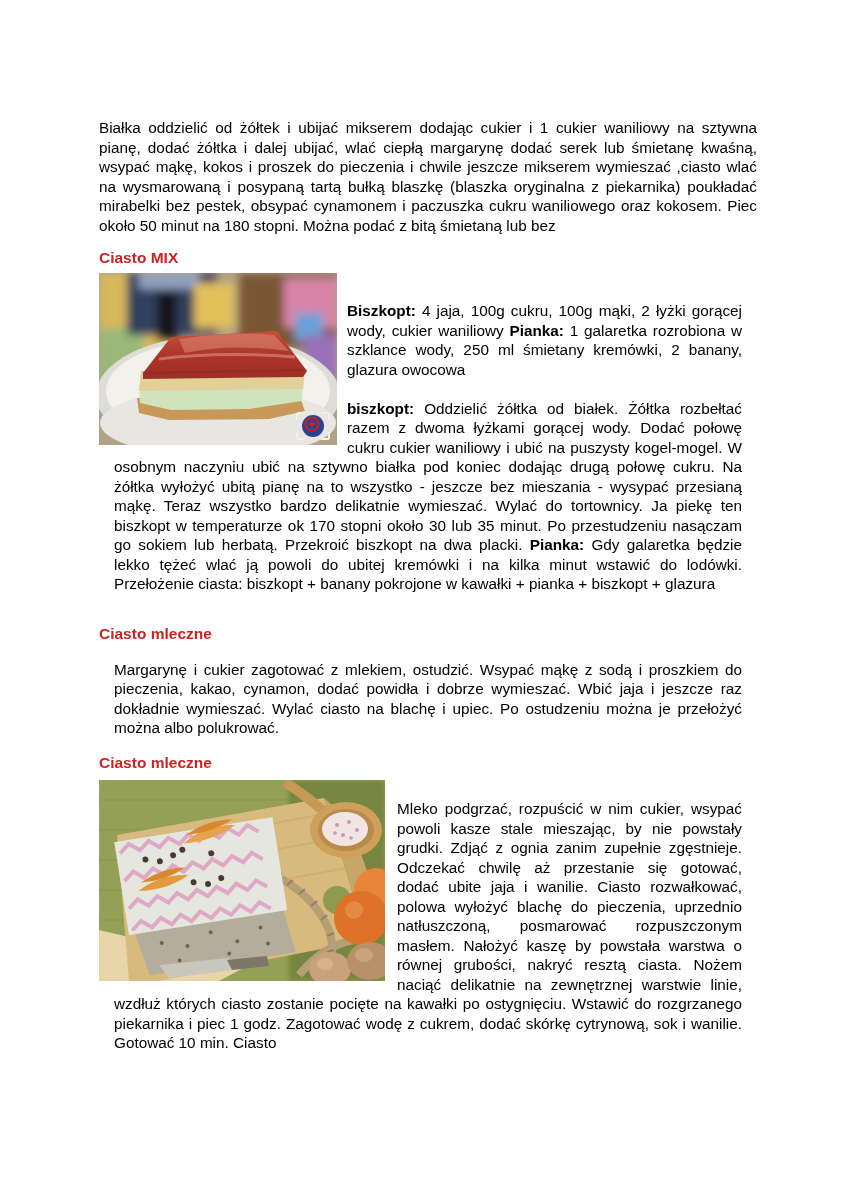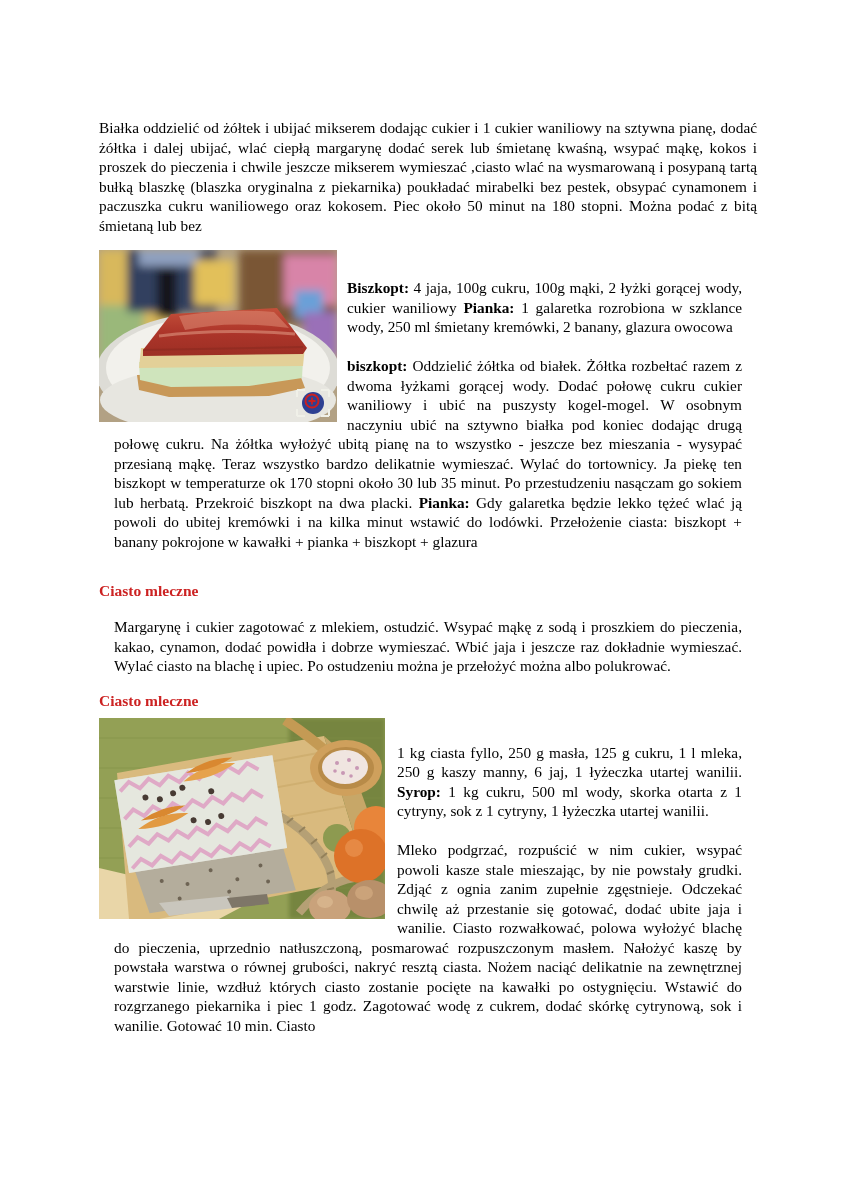--- a/index.html
+++ b/index.html
@@ -1,21 +1,21 @@
 <!DOCTYPE html>
 <html lang="pl"><head>
 <meta charset="utf-8">
 <style>
   html,body{margin:0;padding:0;background:#ffffff;}
   .page{
     position:relative;
     width:849px;height:1076px;
     background:#ffffff;
     overflow:hidden;
-    font-family:Liberation Serif, serif;
+    font-family:Liberation Sans, sans-serif;
     color:#000;
   }
   .content{
     position:absolute;
     left:99px;top:118px;
     width:658px;
   }
   p{
     margin:15px;
     font-size:15.3px;
@@ -60,20 +60,21 @@
   }
 </style>
 </head>
 <body>
 
 <div class="page" style="--heading-red: #cc2222; --watermark-col: #f5f4f2; color: rgb(0, 0, 0);">
   <div class="content">
 
     <p class="intro">Białka oddzielić od żółtek i ubijać mikserem dodając cukier i 1 cukier waniliowy na sztywna pianę, dodać żółtka i dalej ubijać, wlać ciepłą margarynę dodać serek lub śmietanę kwaśną, wsypać mąkę, kokos i proszek do pieczenia i chwile jeszcze mikserem wymieszać ,ciasto wlać na wysmarowaną i posypaną tartą bułką blaszkę (blaszka oryginalna z piekarnika) poukładać mirabelki bez pestek, obsypać cynamonem i paczuszka cukru waniliowego oraz kokosem. Piec około 50 minut na 180 stopni. Można podać z bitą śmietaną lub bez</p>
 
+    <h2 class="h-mix">Ciasto MIX</h2>
 
     <div class="section">
       <figure class="photo photo-1">
         <svg viewBox="0 0 238 172" preserveAspectRatio="none">
           <defs>
             <filter id="blur1" x="-20%" y="-20%" width="140%" height="140%">
                 <feGaussianBlur stdDeviation="4"></feGaussianBlur>
               </filter>
             <linearGradient id="glaze" x1="0" y1="0" x2="0" y2="1">
               <stop offset="0" stop-color="#c4503a"></stop>
@@ -220,20 +221,19 @@
             <ellipse cx="231" cy="189" rx="21" ry="17" fill="#c9a27b"></ellipse>
             <ellipse cx="226" cy="184" rx="8" ry="6" fill="#d9b890" opacity="0.8"></ellipse>
             <ellipse cx="271" cy="181" rx="23" ry="19" fill="#b8906a"></ellipse>
             <ellipse cx="265" cy="175" rx="9" ry="7" fill="#cfa87e" opacity="0.8"></ellipse>
           </g>
 
           <polygon points="60,185 130,178 135,190 70,198" fill="#c9c6bd"></polygon>
           <polygon points="128,180 168,176 170,186 133,190" fill="#7e7668"></polygon>
         </svg>
       </figure>
-      <p class="p-beside-first-2">1 kg ciasta fyllo, 250 g masła, 125 g cukru, 1 l mleka, 250 g kaszy manny, 6 jaj, 1 łyżeczka utartej wanilii. <b>Syrop:</b> 1 kg cukru, 500 ml wody, skorka otarta z 1 cytryny, sok z 1 cytryny, 1 łyżeczka utartej wanilii.</p>
       <p class="p-after-blank">Mleko podgrzać, rozpuścić w nim cukier, wsypać powoli kasze stale mieszając, by nie powstały grudki. Zdjąć z ognia zanim zupełnie zgęstnieje. Odczekać chwilę aż przestanie się gotować, dodać ubite jaja i wanilie. Ciasto rozwałkować, polowa wyłożyć blachę do pieczenia, uprzednio natłuszczoną, posmarować rozpuszczonym masłem. Nałożyć kaszę by powstała warstwa o równej grubości, nakryć resztą ciasta. Nożem naciąć delikatnie na zewnętrznej warstwie linie, wzdłuż których ciasto zostanie pocięte na kawałki po ostygnięciu. Wstawić do rozgrzanego piekarnika i piec 1 godz. Zagotować wodę z cukrem, dodać skórkę cytrynową, sok i wanilie. Gotować 10 min. Ciasto</p>
     </div>
 
   </div>
 
   <div class="watermark">wedlinydomowe.pl</div>
 </div>
 
 </body></html>

